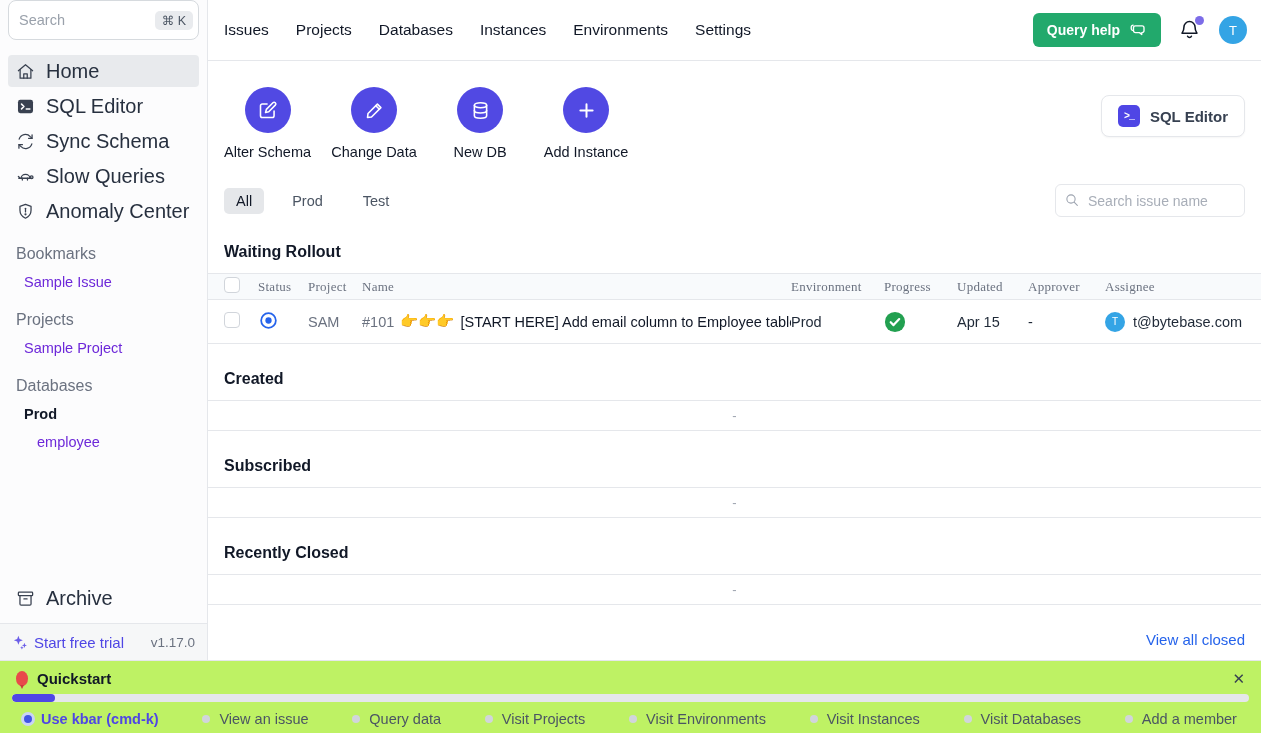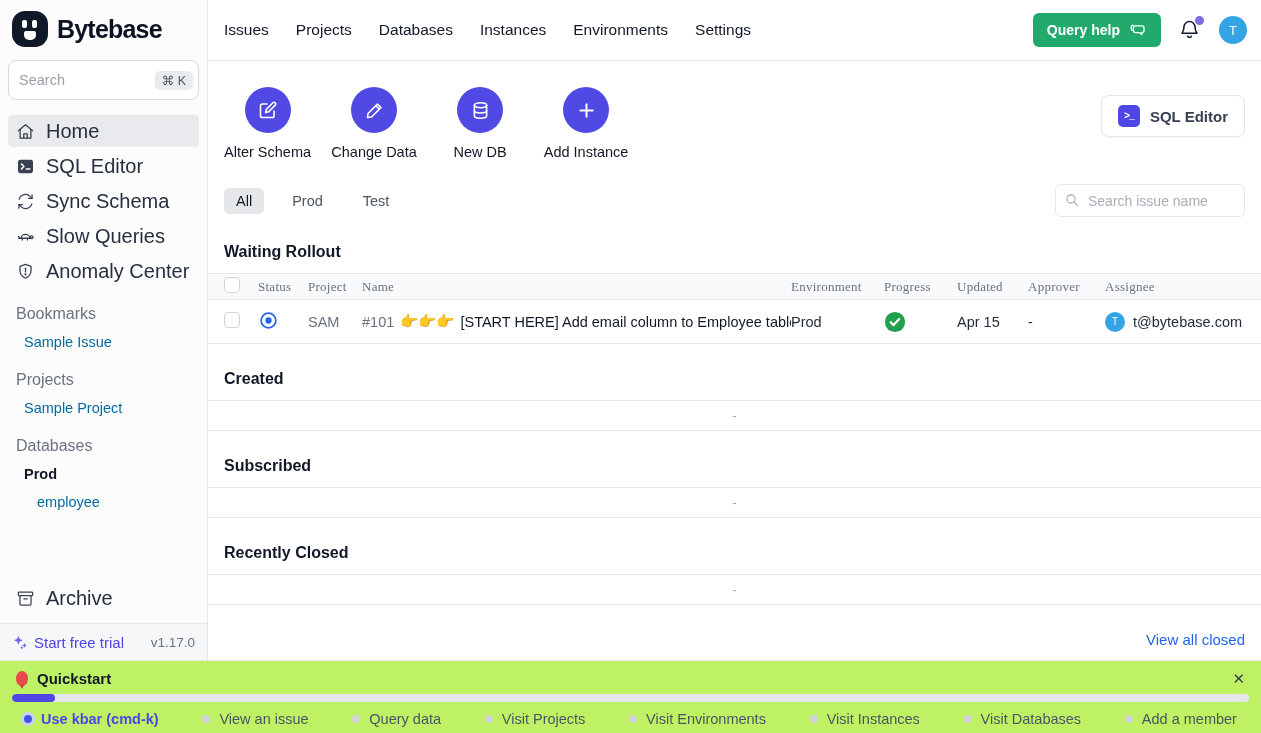--- a/index.html
+++ b/index.html
@@ -18,21 +18,21 @@
   .logo-text { font-size:25px; font-weight:800; color:#0b1222; letter-spacing:-0.8px; }
   .search-box { margin:0 8px; height:40px; display:flex; align-items:center; gap:6px; border:1px solid #d6dade; border-radius:8px; background:#fff; padding:0 5px 0 10px; }
   .search-box input { flex:1; min-width:0; border:none; outline:none; font-size:14.5px; color:#374151; background:transparent; font-family:inherit; }
   .search-box input::placeholder { color:#9aa1ab; }
   .kbd-chip { background:#e9ebee; border-radius:5px; padding:2px 7px; font-size:12.5px; color:#4b5563; white-space:nowrap; }
   .nav-list { margin-top:12px; }
   .nav-item { display:flex; align-items:center; gap:11px; height:32px; margin:3px 8px; padding:0 8px; border-radius:4px; font-size:20px; color:#27303f; cursor:pointer; }
   .nav-item.active { background:#e8eaed; }
   .nav-item svg { width:19px; height:19px; flex:0 0 19px; }
   .group-title { padding:15px 16px 5px; font-size:16px; color:#6b7280; }
-  .group-item { padding:6px 16px 6px 24px; font-size:14.5px; color:#0369a1; cursor:pointer; }
+  .group-item { padding:6px 16px 6px 24px; font-size:14.5px; color:#6d28d9; cursor:pointer; }
   .group-item.db-name { font-weight:600; color:#111827; }
   .group-item.indent2 { padding-left:37px; }
   .side-spacer { flex:1; }
   .trial-bar { border-top:1px solid #e5e7eb; background:#f6f7f8; height:37px; display:flex; align-items:center; padding:0 12px; gap:5px; }
   .trial-label { color:#4f46e5; font-size:15px; }
   .version { margin-left:auto; color:#6b7280; font-size:13.5px; }
 
   
   .main { flex:1; min-width:0; display:flex; flex-direction:column; }
   .topbar { height:61px; flex:0 0 61px; border-bottom:1px solid #e5e7eb; display:flex; align-items:center; padding:0 14px 0 16px; }
@@ -94,28 +94,20 @@
   svg.icon { stroke:#394150; fill:none; stroke-width:1.6; stroke-linecap:round; stroke-linejoin:round; }
   svg.w { stroke:#fff; fill:none; stroke-width:1.8; stroke-linecap:round; stroke-linejoin:round; }
 </style>
 </head>
 <body>
 
 <div class="app">
   <div class="body-row">
 
     <aside class="sidebar">
-      <div class="logo-row">
-        <span class="logo-mark">
-          <span class="eye l"></span>
-            <span class="eye r"></span>
-            <span class="mouth"></span>
-        </span>
-        <span class="logo-text">Bytebase</span>
-      </div>
 
       <div class="search-box">
         <input placeholder="Search" style="">
         <span class="kbd-chip">⌘ K</span>
       </div>
 
       <nav class="nav-list">
         <div class="nav-item active">
           <svg class="icon" viewBox="0 0 24 24">
               <path d="M3 11 12 3.5 21 11"></path>

